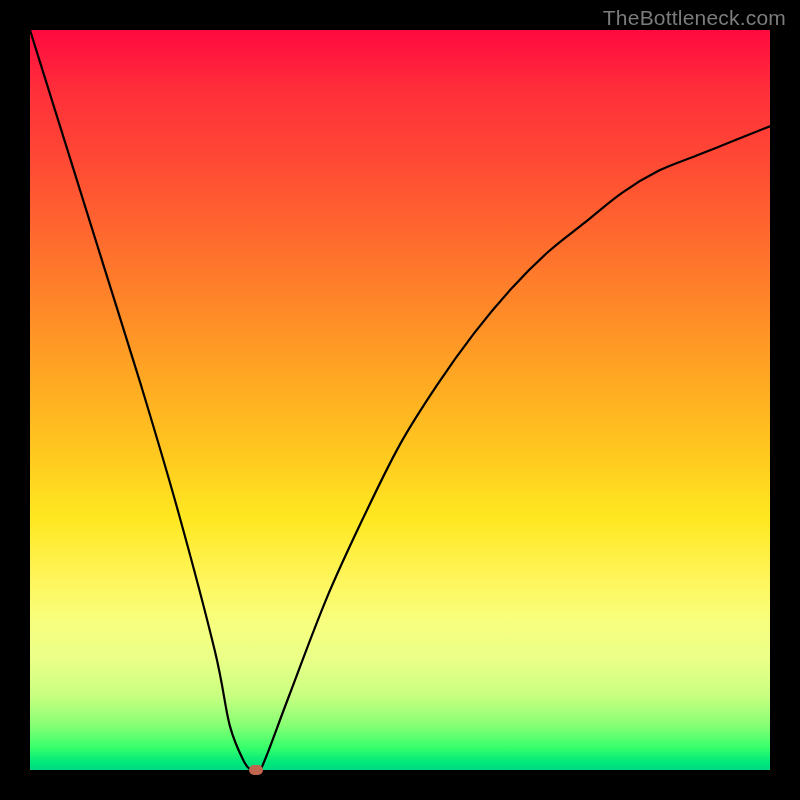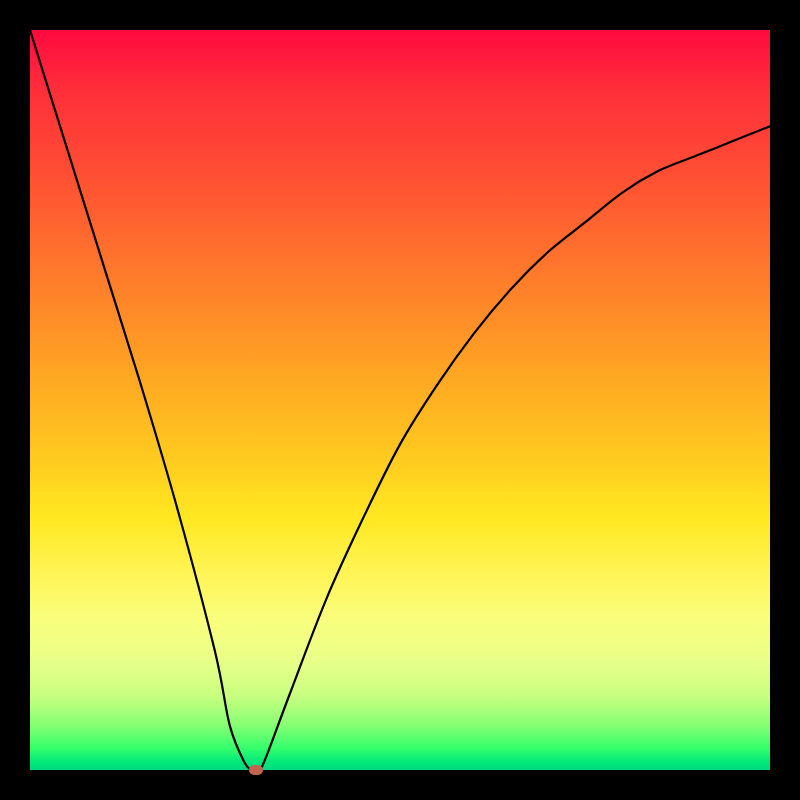--- a/index.html
+++ b/index.html
@@ -65,19 +65,20 @@
     height: 10px;
     border-radius: 5px;
     background: #c0654e;
     transform: translate(-50%, -50%);
   }
 </style>
 </head>
 <body>
 
 <div class="frame">
+  <div class="watermark">TheBottleneck.com</div>
   <div class="plot">
     <svg class="curve" viewBox="0 0 740 740" preserveAspectRatio="none">
       <path fill="none" stroke="#000" stroke-width="2.2" stroke-linecap="round" d="M 0.00 0.00 C 6.17 19.73, 24.67 78.93, 37.00 118.40 C 49.33 157.87, 61.67 197.33, 74.00 236.80 C 86.33 276.27, 98.67 314.50, 111.00 355.20 C 123.33 395.90, 135.67 436.60, 148.00 481.00 C 160.33 525.40, 176.37 585.83, 185.00 621.60 C 193.63 657.37, 194.87 677.10, 199.80 695.60 C 204.73 714.10, 210.90 725.20, 214.60 732.60 C 218.30 740.00, 219.53 738.77, 222.00 740.00 C 224.47 741.23, 226.93 742.47, 229.40 740.00 C 231.87 737.53, 231.87 737.53, 236.80 725.20 C 241.73 712.87, 249.13 691.90, 259.00 666.00 C 268.87 640.10, 283.67 599.40, 296.00 569.80 C 308.33 540.20, 320.67 514.30, 333.00 488.40 C 345.33 462.50, 357.67 436.60, 370.00 414.40 C 382.33 392.20, 394.67 373.70, 407.00 355.20 C 419.33 336.70, 431.67 319.43, 444.00 303.40 C 456.33 287.37, 468.67 272.57, 481.00 259.00 C 493.33 245.43, 505.67 233.10, 518.00 222.00 C 530.33 210.90, 542.67 202.27, 555.00 192.40 C 567.33 182.53, 579.67 171.43, 592.00 162.80 C 604.33 154.17, 616.67 146.77, 629.00 140.60 C 641.33 134.43, 653.67 130.73, 666.00 125.80 C 678.33 120.87, 690.67 115.93, 703.00 111.00 C 715.33 106.07, 733.83 98.67, 740.00 96.20"></path>
     </svg>
     <div class="dot" style="left: 225.7px; top: 740px; background: rgb(192, 101, 78);"></div>
   </div>
 </div>
 
 </body></html>

